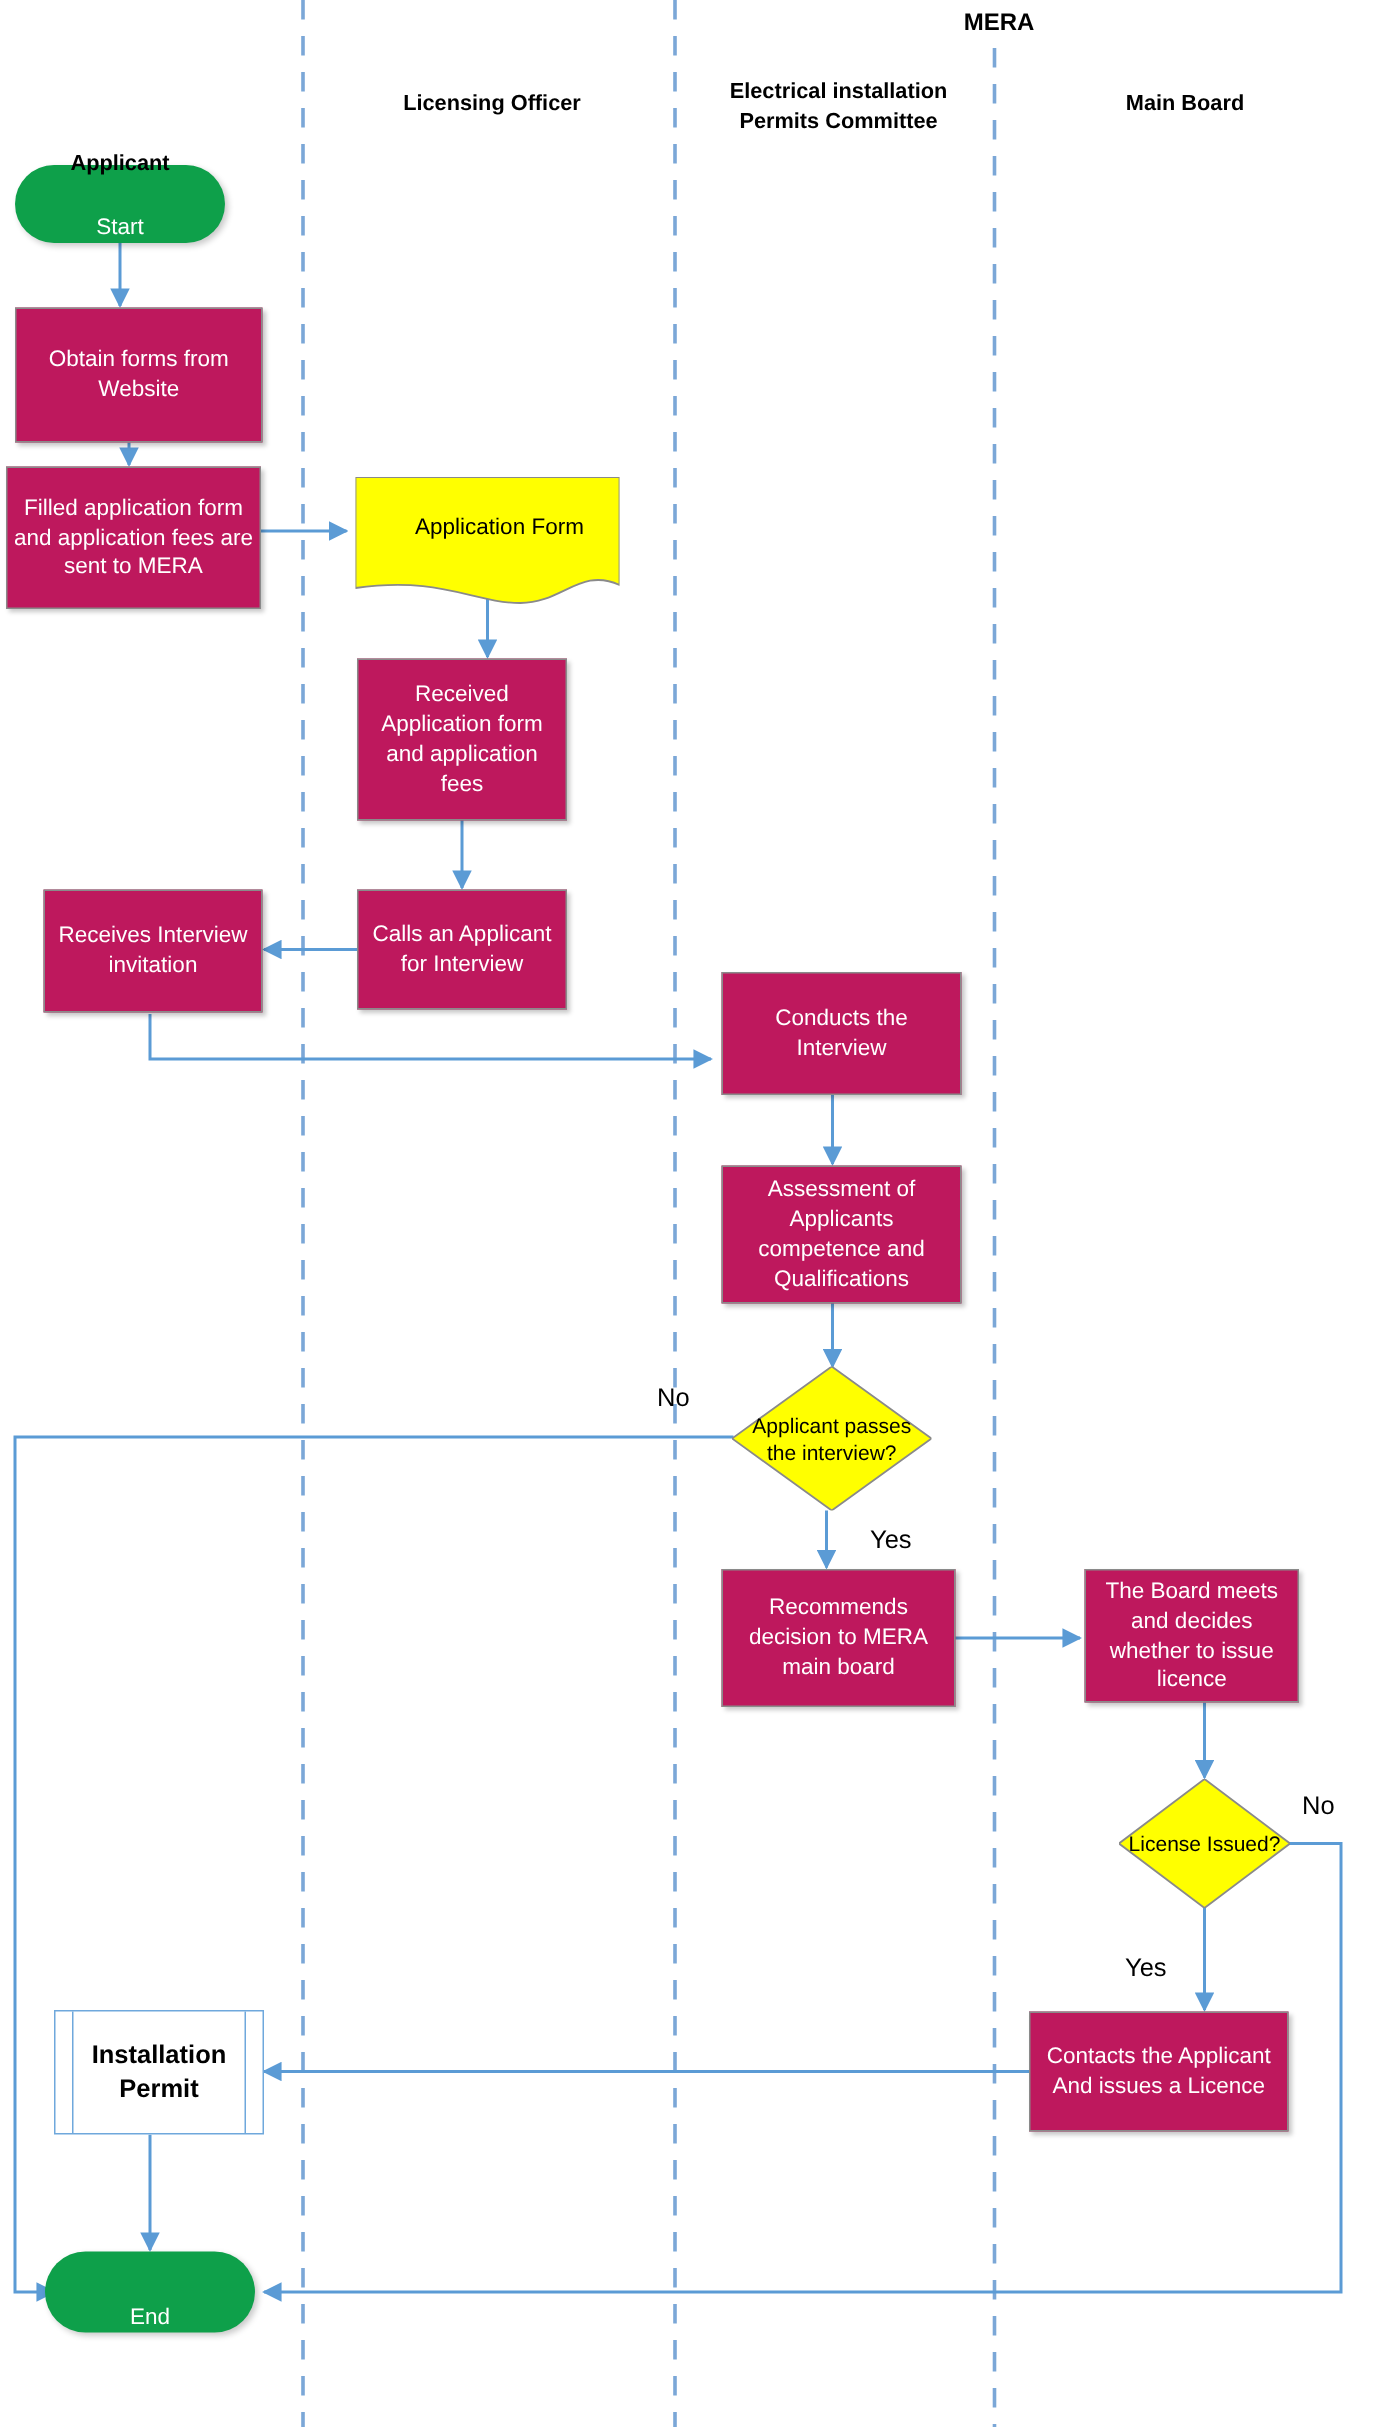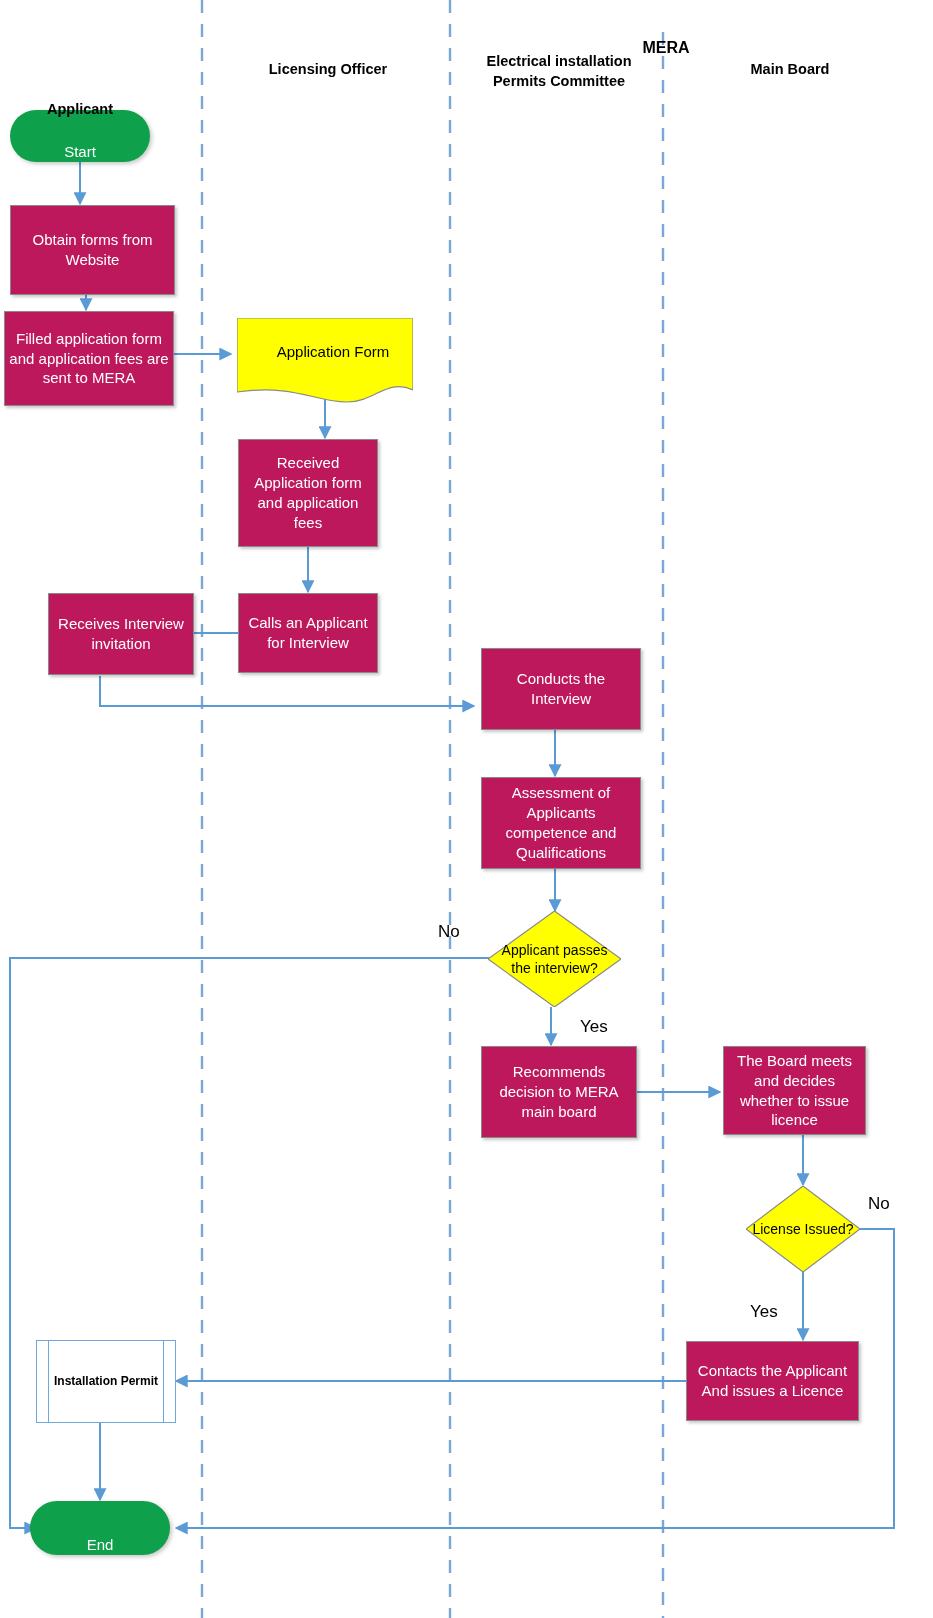--- a/index.html
+++ b/index.html
@@ -15,21 +15,21 @@
   svg#lanes{z-index:0;}
 
   
   .lane-title{
     position:absolute;z-index:3;
     font-weight:bold;color:#000000;
     text-align:center;line-height:1.35;
     white-space:pre-line;
   }
   .lane-title.sz-norm{font-size:14.5px;}
-  .lane-title.sz-big{font-size:16px;margin-top:32px;}
+  .lane-title.sz-big{font-size:16px;}
 
   
   .node{
     position:absolute;z-index:2;
     display:flex;align-items:center;justify-content:center;
     text-align:center;
     box-sizing:border-box;
   }
   .node .lbl{display:block;width:100%;padding:0 4px;line-height:1.32;}
 
@@ -66,21 +66,21 @@
     background:transparent;
     align-items:flex-start;
   }
   .docshape .docbg{position:absolute;left:0;top:0;width:100%;height:100%;z-index:-1;}
   .docshape .lbl{position:relative;z-index:1;}
 
   
   .predef{
     background:#ffffff;
     color:#000000;
-    font-size:12px;font-weight:bold;
+    font-size:17px;font-weight:bold;
     border:1px solid #6fa8dc;
   }
   .predef .bar{
     position:absolute;top:0;bottom:0;width:1px;background:#6fa8dc;
   }
   .predef .bar.left{left:11px;}
   .predef .bar.right{right:11px;}
 
   
   .edge-label{
@@ -177,21 +177,21 @@
   </div>
 
   <div class="node proc" style="left:238px;top:439px;width:140px;height:108px;">
     <span class="lbl">Received Application form and application fees</span>
   </div>
 
   <div class="node proc" style="left:238px;top:593px;width:140px;height:80px;">
     <span class="lbl">Calls an Applicant for Interview</span>
   </div>
 
-  <div class="node proc" style="left:29px;top:593px;width:146px;height:82px;margin-left:19px;">
+  <div class="node proc" style="left:29px;top:593px;width:146px;height:82px;">
     <span class="lbl">Receives Interview invitation</span>
   </div>
 
   <div class="node proc" style="left:481px;top:648px;width:160px;height:82px;">
     <span class="lbl">Conducts the Interview</span>
   </div>
 
   <div class="node proc" style="left:481px;top:777px;width:160px;height:92px;">
     <span class="lbl">Assessment of Applicants competence and Qualifications</span>
   </div>

